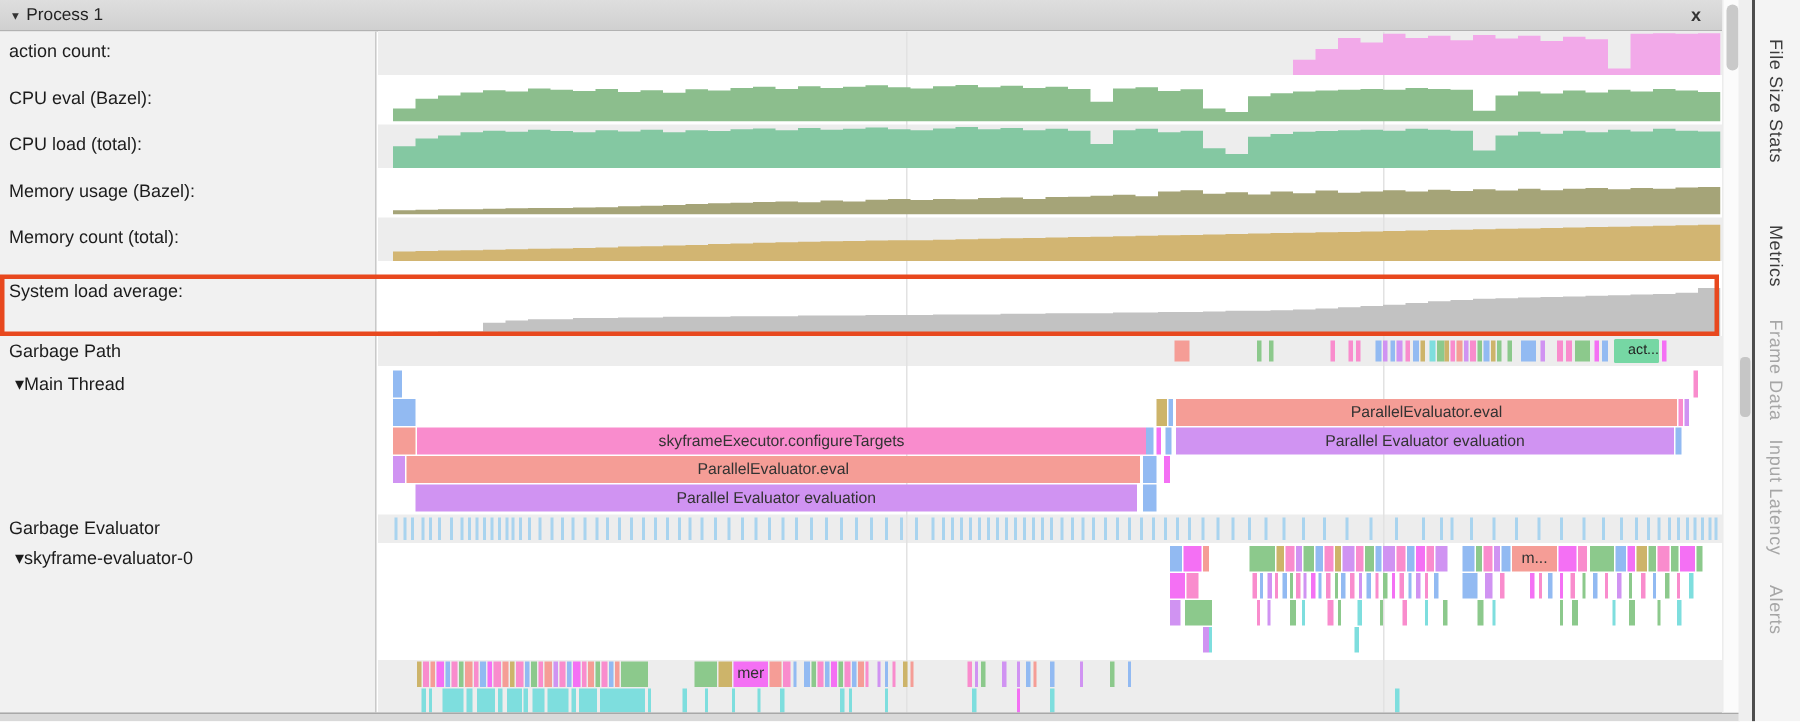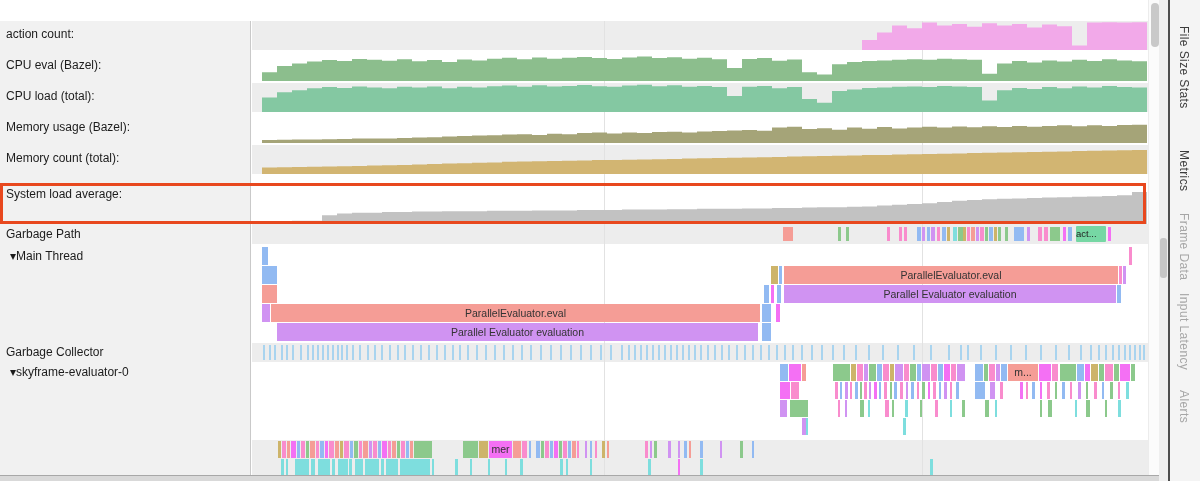--- a/index.html
+++ b/index.html
@@ -10,51 +10,55 @@
         font-size:11.5px;color:#222;line-height:20px;}
   .phdr .tri{margin:0 5px 0 8px;font-size:9px;color:#333;}
   .phdr .close{position:absolute;right:14px;top:0;font-size:12px;font-weight:bold;color:#333;cursor:pointer;}
   .labelcol{position:absolute;left:0;top:21px;width:250px;height:454px;background:#f1f1f1;border-right:1px solid #c9c9c9;}
   .timeline{position:absolute;left:252px;top:21px;width:896px;height:454px;overflow:hidden;background:#fff;}
   .rowbg{position:absolute;left:0;width:896px;background:#ededed;}
   .grid{position:absolute;top:0;width:1px;height:454px;background:#e2e2e2;}
   .bar{position:absolute;box-sizing:border-box;font-size:10.5px;color:#333;text-align:center;
        overflow:hidden;white-space:nowrap;}
   .tick{position:absolute;}
-  .badge{position:absolute;font-size:9.5px;color:#222;text-align:left;overflow:hidden;white-space:nowrap;border-radius:1px;}
+  .badge{position:absolute;font-size:9.5px;color:#222;text-align:right;overflow:hidden;white-space:nowrap;border-radius:1px;}
   .hibox{position:absolute;left:0;top:183px;width:1146px;height:41px;box-sizing:border-box;
          border:3px solid #e8481e;z-index:30;pointer-events:none;}
   .botbar{position:absolute;left:0;top:475px;width:1160px;height:6px;background:#d9d9d9;border-top:1px solid #a8a8a8;box-sizing:border-box;}
   .vsb1{position:absolute;left:1148px;top:0;width:12px;height:475px;background:#fbfbfb;border-left:1px solid #ececec;box-sizing:border-box;}
   .vsb1 .thumb{position:absolute;left:2px;top:3px;width:8px;height:44px;background:#c9c9c9;border-radius:4px;}
   .vsb2{position:absolute;left:1159px;top:0;width:9px;height:481px;background:#efefef;}
   .vsb2 .thumb{position:absolute;left:1px;top:238px;width:7px;height:40px;background:#c6c6c6;border-radius:3px;}
   .sbdivider{position:absolute;left:1168px;top:0;width:2px;height:481px;background:#4d4d4d;}
   .sidebar{position:absolute;left:1170px;top:0;width:30px;height:481px;background:#f4f4f4;}
   .sbtab{position:absolute;left:7px;writing-mode:vertical-rl;font-size:12px;letter-spacing:0.4px;white-space:nowrap;}
   .sbtab.on{color:#3c3c3c;cursor:pointer;}
   .sbtab.off{color:#a6a6a6;}
   svg{position:absolute;display:block;}
 </style>
 </head>
 <body>
 
 <div class="stage">
 
+  <div class="phdr">
+    <span class="tri">▾</span><span>Process 1</span>
+    <span class="close">x</span>
+  </div>
 
   <div class="labelcol" id="labelcol">
       <div style="position: absolute; top: 6px; left: 6px; font: 12px &quot;Liberation Sans&quot;, sans-serif; color: rgb(28, 28, 28); white-space: nowrap;"><span>action count:</span></div>
       <div style="position: absolute; top: 37px; left: 6px; font: 12px &quot;Liberation Sans&quot;, sans-serif; color: rgb(28, 28, 28); white-space: nowrap;"><span>CPU eval (Bazel):</span></div>
       <div style="position: absolute; top: 68px; left: 6px; font: 12px &quot;Liberation Sans&quot;, sans-serif; color: rgb(28, 28, 28); white-space: nowrap;"><span>CPU load (total):</span></div>
       <div style="position: absolute; top: 99px; left: 6px; font: 12px &quot;Liberation Sans&quot;, sans-serif; color: rgb(28, 28, 28); white-space: nowrap;"><span>Memory usage (Bazel):</span></div>
       <div style="position: absolute; top: 130px; left: 6px; font: 12px &quot;Liberation Sans&quot;, sans-serif; color: rgb(28, 28, 28); white-space: nowrap;"><span>Memory count (total):</span></div>
       <div style="position: absolute; top: 166px; left: 6px; font: 12px &quot;Liberation Sans&quot;, sans-serif; color: rgb(28, 28, 28); white-space: nowrap;"><span>System load average:</span></div>
       <div style="position: absolute; top: 206px; left: 6px; font: 12px &quot;Liberation Sans&quot;, sans-serif; color: rgb(28, 28, 28); white-space: nowrap;"><span>Garbage Path</span></div>
       <div style="position: absolute; top: 228px; left: 10px; font: 12px &quot;Liberation Sans&quot;, sans-serif; color: rgb(28, 28, 28); white-space: nowrap;"><span class="arr">▾</span><span>Main Thread</span></div>
-      <div style="position: absolute; top: 324px; left: 6px; font: 12px &quot;Liberation Sans&quot;, sans-serif; color: rgb(28, 28, 28); white-space: nowrap;"><span>Garbage Collector</span></div>
+      <div style="position: absolute; top: 324px; left: 6px; font: 12px &quot;Liberation Sans&quot;, sans-serif; color: rgb(28, 28, 28); white-space: nowrap;"><span>Garbage Evaluator</span></div>
       <div style="position: absolute; top: 344px; left: 10px; font: 12px &quot;Liberation Sans&quot;, sans-serif; color: rgb(28, 28, 28); white-space: nowrap;"><span class="arr">▾</span><span>skyframe-evaluator-0</span></div>
     </div>
 
   <div class="timeline" id="tl">
       <div class="rowbg" style="top: 0px; height: 29px;"></div>
       <div class="rowbg" style="top: 62px; height: 29px;"></div>
       <div class="rowbg" style="top: 124px; height: 29px;"></div>
       <div class="rowbg" style="top: 203px; height: 20px;"></div>
       <div class="rowbg" style="top: 322px; height: 19px;"></div>
       <div class="rowbg" style="top: 419px; height: 35px;"></div>
@@ -114,20 +118,21 @@
       <div class="badge" style="left: 824px; top: 205px; width: 30px; height: 16px; background: rgb(118, 215, 164); line-height: 16px;">act...</div>
       <div class="bar" style="left: 10px; top: 226px; width: 6px; height: 18px; background: rgb(146, 186, 242); line-height: 18px;"></div>
       <div class="bar" style="left: 877px; top: 226px; width: 3px; height: 18px; background: rgb(249, 140, 205); line-height: 18px;"></div>
       <div class="bar" style="left: 10px; top: 245px; width: 15px; height: 18px; background: rgb(146, 186, 242); line-height: 18px;"></div>
       <div class="bar" style="left: 519px; top: 245px; width: 7px; height: 18px; background: rgb(205, 180, 106); line-height: 18px;"></div>
       <div class="bar" style="left: 527px; top: 245px; width: 3px; height: 18px; background: rgb(146, 186, 242); line-height: 18px;"></div>
       <div class="bar" style="left: 532px; top: 245px; width: 334px; height: 18px; background: rgb(245, 157, 150); line-height: 18px;">ParallelEvaluator.eval</div>
       <div class="bar" style="left: 867px; top: 245px; width: 3px; height: 18px; background: rgb(249, 140, 205); line-height: 18px;"></div>
       <div class="bar" style="left: 871px; top: 245px; width: 3px; height: 18px; background: rgb(208, 147, 242); line-height: 18px;"></div>
       <div class="bar" style="left: 10px; top: 264px; width: 15px; height: 18px; background: rgb(245, 157, 150); line-height: 18px;"></div>
+      <div class="bar" style="left: 26px; top: 264px; width: 486px; height: 18px; background: rgb(249, 140, 205); line-height: 18px;">skyframeExecutor.configureTargets</div>
       <div class="bar" style="left: 512px; top: 264px; width: 5px; height: 18px; background: rgb(146, 186, 242); line-height: 18px;"></div>
       <div class="bar" style="left: 519px; top: 264px; width: 3px; height: 18px; background: rgb(244, 112, 244); line-height: 18px;"></div>
       <div class="bar" style="left: 525px; top: 264px; width: 4px; height: 18px; background: rgb(146, 186, 242); line-height: 18px;"></div>
       <div class="bar" style="left: 532px; top: 264px; width: 332px; height: 18px; background: rgb(208, 147, 242); line-height: 18px;">Parallel Evaluator evaluation</div>
       <div class="bar" style="left: 865px; top: 264px; width: 4px; height: 18px; background: rgb(146, 186, 242); line-height: 18px;"></div>
       <div class="bar" style="left: 10px; top: 283px; width: 8px; height: 18px; background: rgb(208, 147, 242); line-height: 18px;"></div>
       <div class="bar" style="left: 19px; top: 283px; width: 489px; height: 18px; background: rgb(245, 157, 150); line-height: 18px;">ParallelEvaluator.eval</div>
       <div class="bar" style="left: 510px; top: 283px; width: 9px; height: 18px; background: rgb(146, 186, 242); line-height: 18px;"></div>
       <div class="bar" style="left: 524px; top: 283px; width: 4px; height: 18px; background: rgb(244, 112, 244); line-height: 18px;"></div>
       <div class="bar" style="left: 25px; top: 302px; width: 481px; height: 18px; background: rgb(208, 147, 242); line-height: 18px;">Parallel Evaluator evaluation</div>

